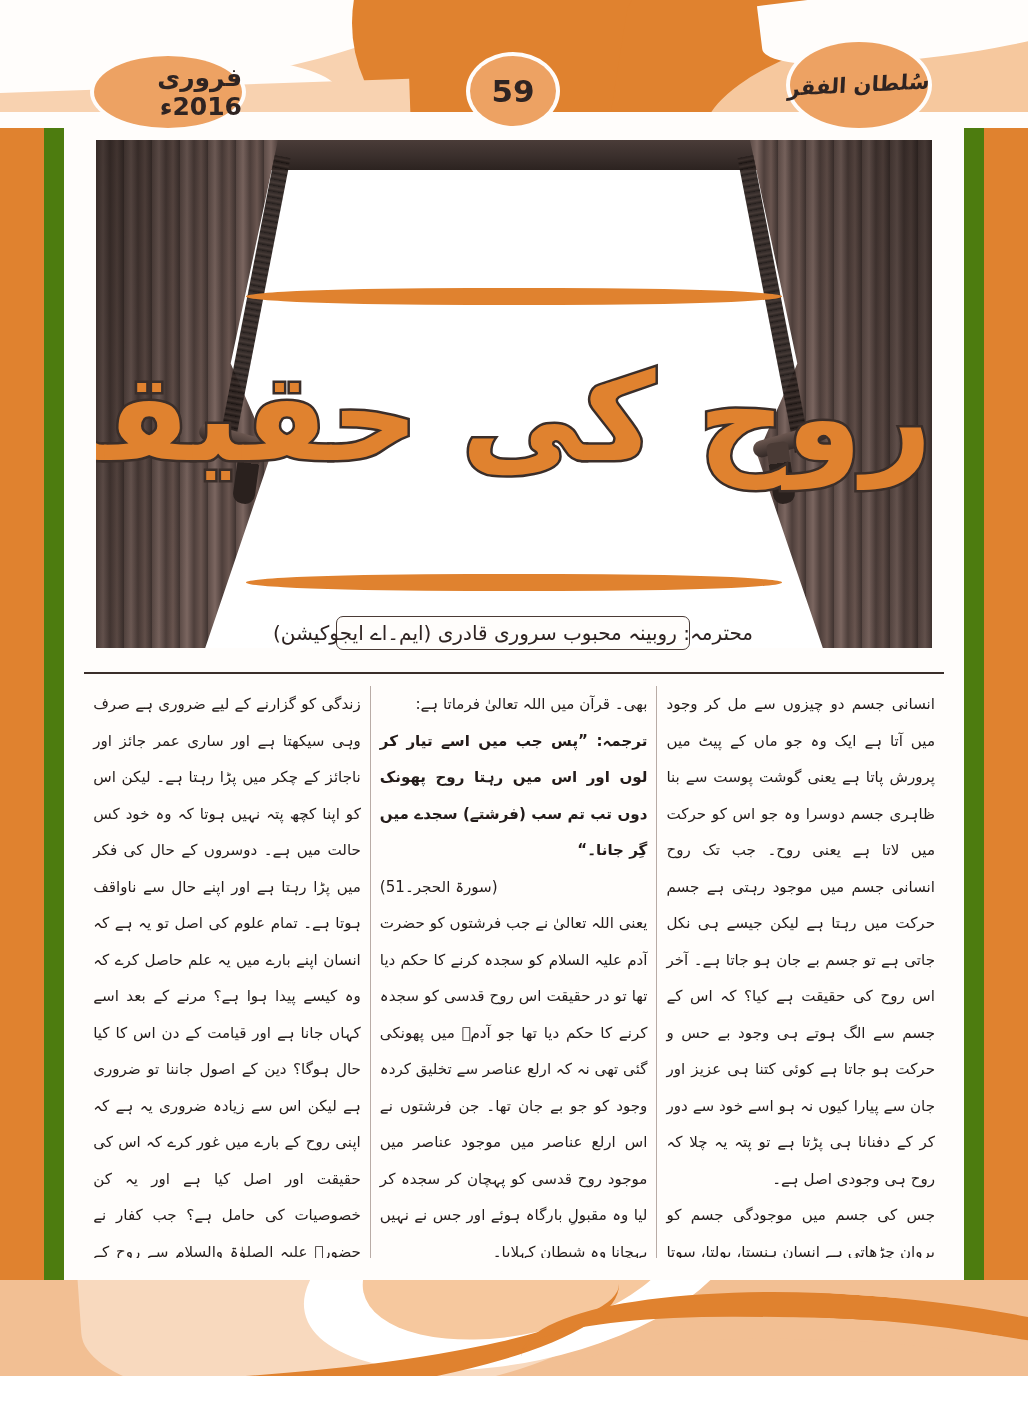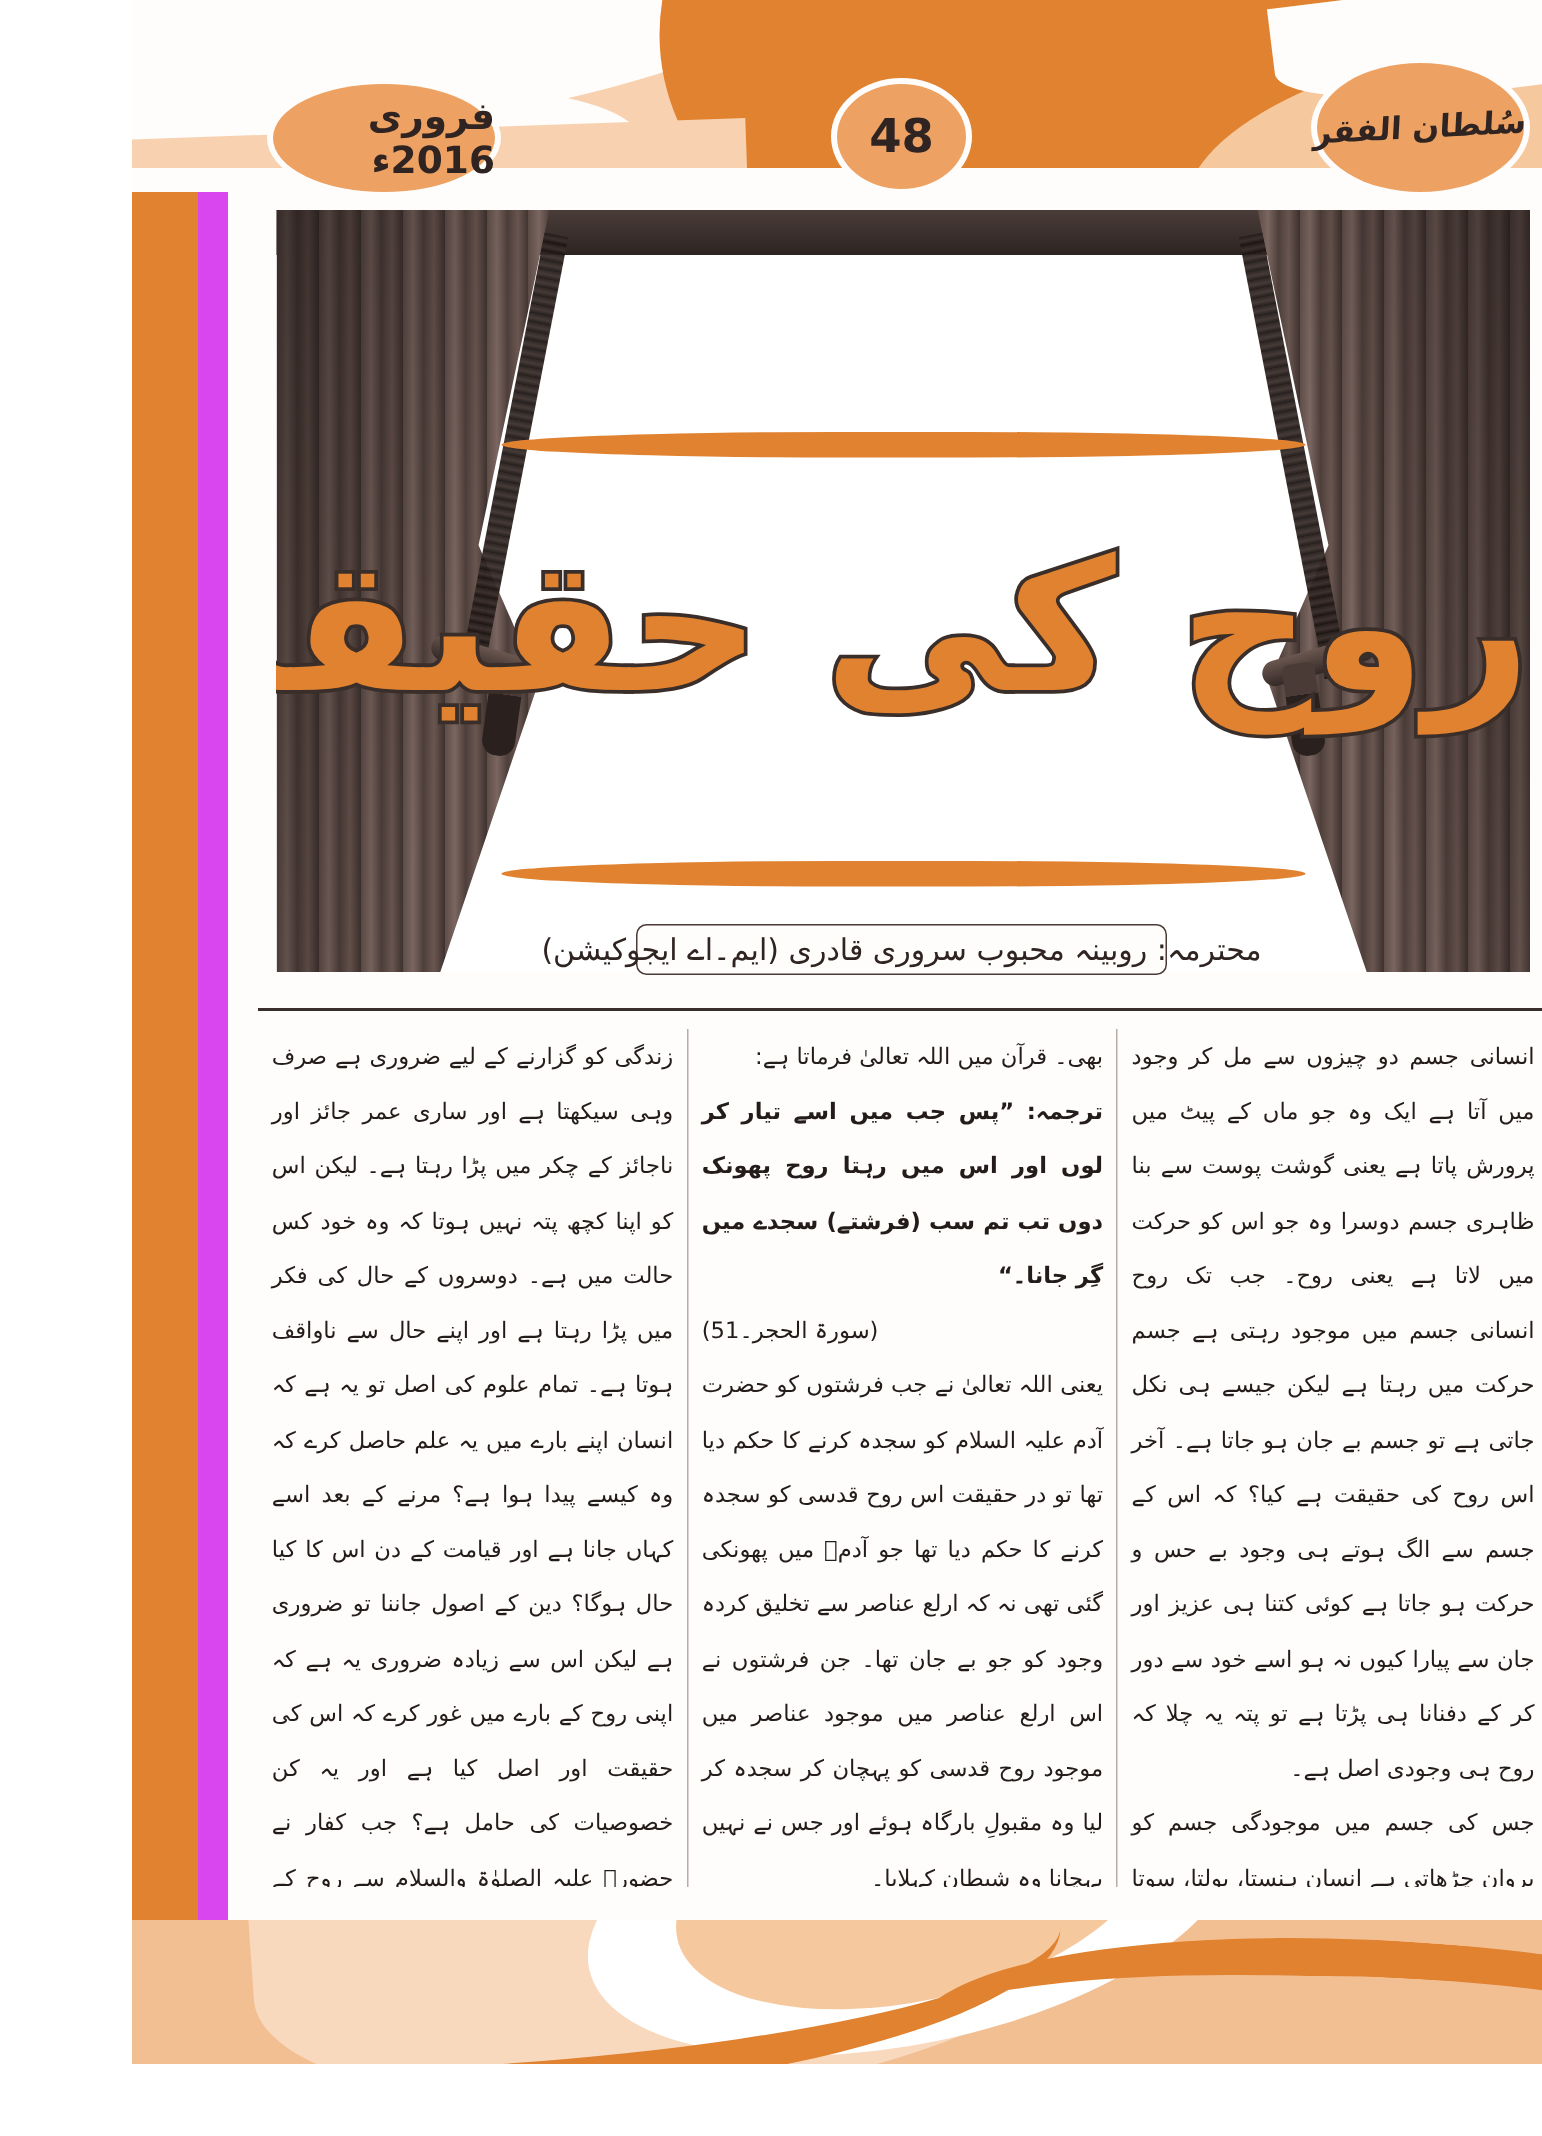--- a/index.html
+++ b/index.html
@@ -2,24 +2,24 @@
 <html lang="ur" dir="rtl"><head>
 <meta charset="utf-8">
 <title>Sultan-ul-Faqr Magazine Page 41</title>
 <style>
   html,body{margin:0;padding:0;background:#ffffff;}
   body{
     font-family:"DejaVu Sans","Liberation Sans",sans-serif;
   }
   .page{
     position:relative;
-    width:940px;
+    width:1028px;
     height:1424px;
     overflow:hidden;
-    background:#d946ef;
+    background:#4d7c0f;
   }
 
   
   .top-band{
     position:absolute;left:0;top:0;width:1028px;height:128px;
     overflow:hidden;
     background:#f6c89e;
   }
   .tb-layer{position:absolute;}
   .tb-pale-a{
@@ -320,21 +320,21 @@
     <div class="tb-layer tb-white-r"></div>
     <div class="tb-layer tb-pale-left-strip"></div>
     <div class="tb-layer tb-white-base"></div>
   </div>
 
   <div class="badge badge-date">
     <span>فروری 2016ء</span>
   </div>
 
   <div class="badge badge-page">
-    <span>48</span>
+    <span>59</span>
   </div>
 
   <div class="badge badge-logo">
     <span class="logo-text">سُلطان الفقر</span>
   </div>
 
   <div class="rail rail-left"></div>
   <div class="rail rail-right"></div>
 
   <div class="sheet"></div>

